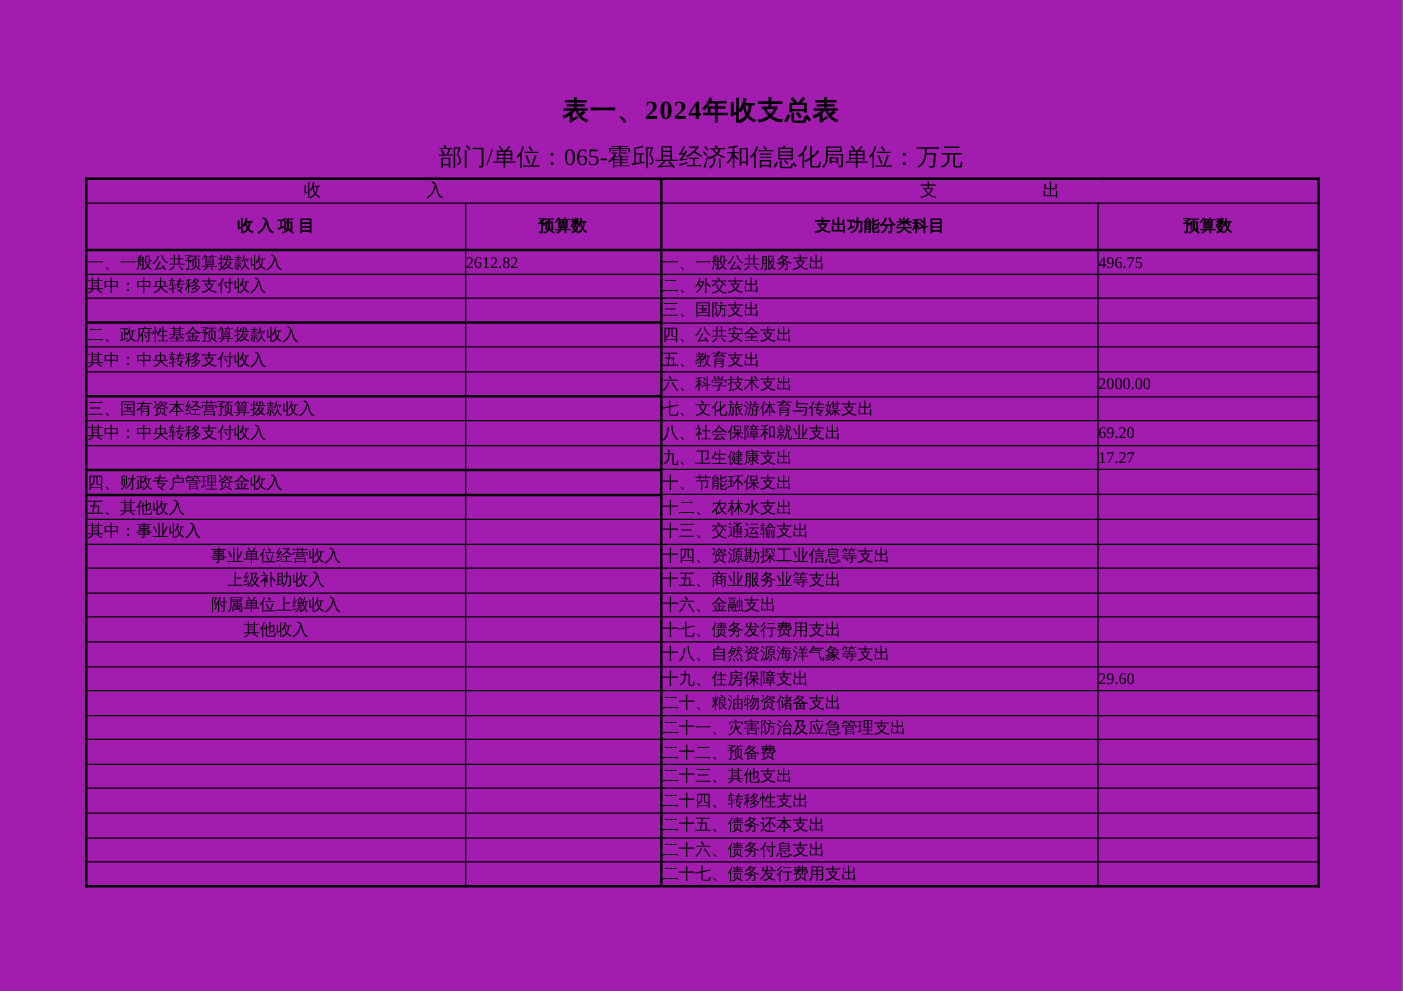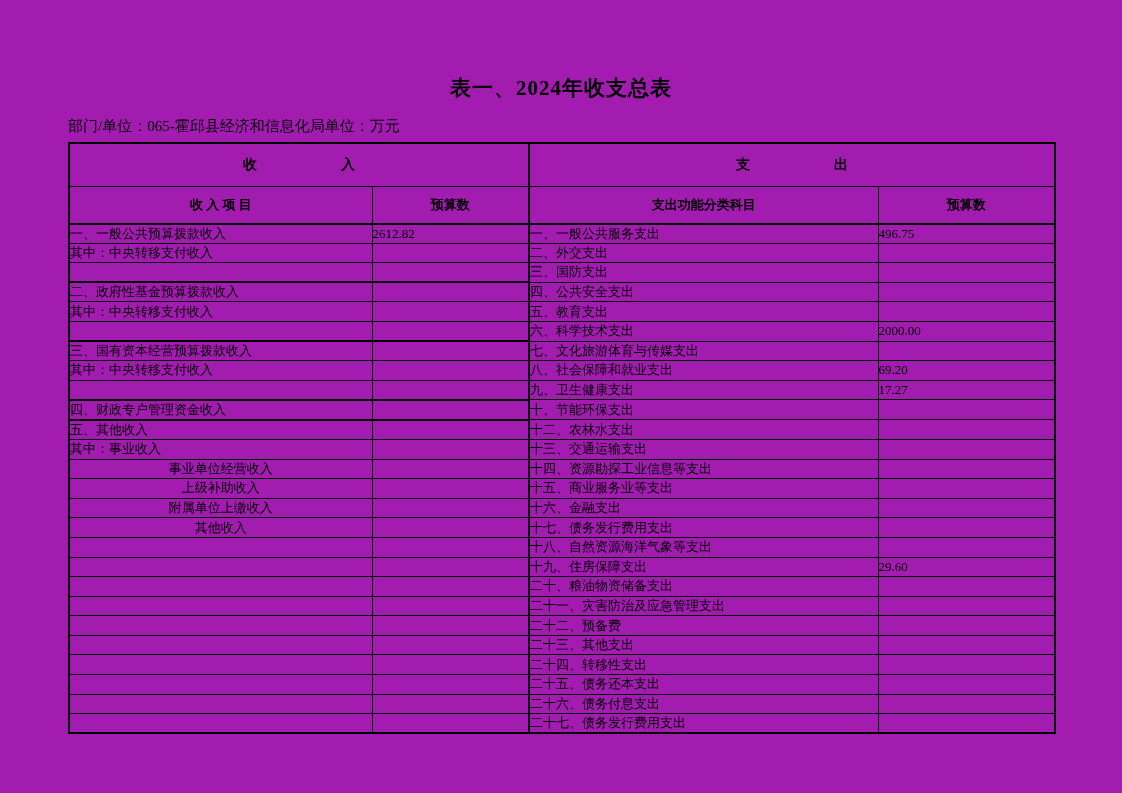--- a/index.html
+++ b/index.html
@@ -22,46 +22,46 @@
     font-size: 21px;
     font-weight: bold;
     letter-spacing: 1px;
   }
   .meta {
     position: absolute;
     top: 119px;
     left: 68px;
     width: 986px;
     display: flex;
-    justify-content: flex-start;
-    font-size: 15px;
+    justify-content: center;
+    font-size: 19px;
     line-height: 15px;
   }
   table.budget {
     position: absolute;
     top: 142px;
     left: 68px;
     width: 986px;
     border-collapse: collapse;
     table-layout: fixed;
     border: 2px solid #000;
   }
   table.budget th, table.budget td {
     border: 1px solid #000;
     white-space: nowrap;
     overflow: hidden;
     vertical-align: middle;
   }
   tr.h1 th {
     height: 19px;
     font-size: 14px;
-    font-weight: bold;
+    font-weight: normal;
     text-align: center;
     border-bottom: 1px solid #000;
-    padding: 12px;
+    padding: 0;
   }
   tr.h2 th {
     height: 37px;
     font-size: 13px;
     font-weight: bold;
     text-align: center;
     border-bottom: 2px solid #000;
     padding: 0;
   }
   table.budget td {

